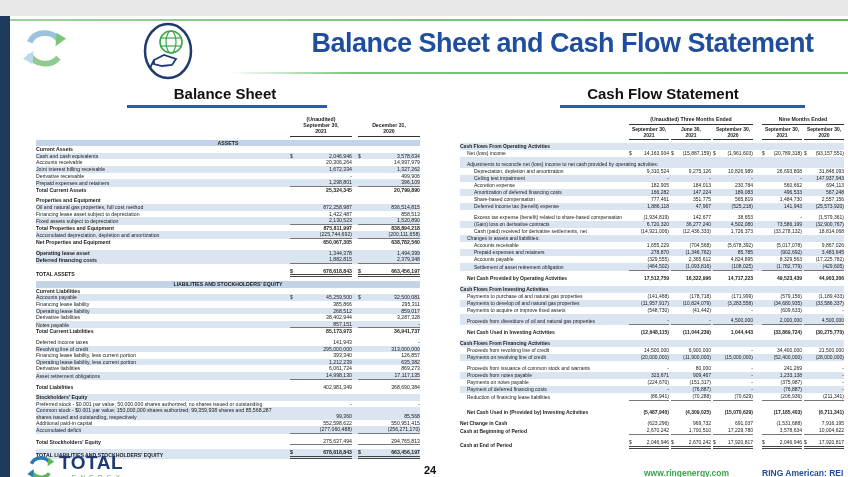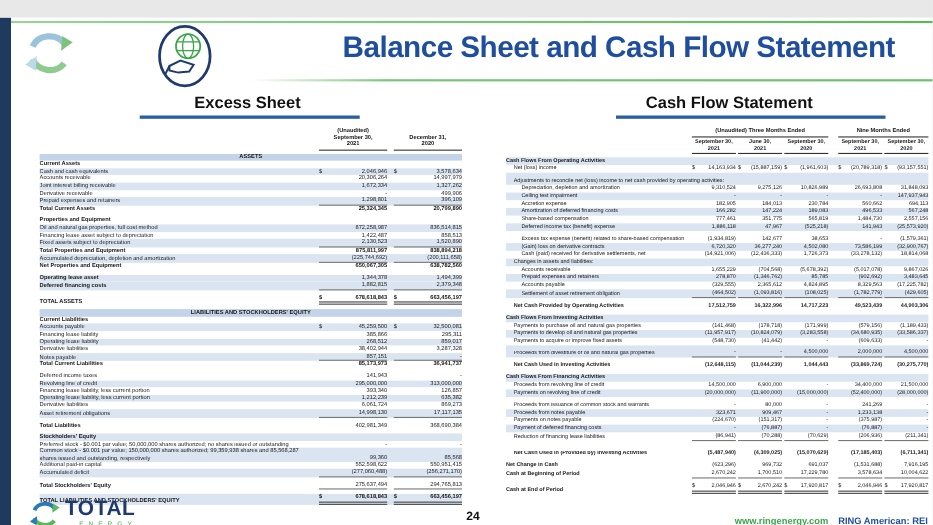--- a/index.html
+++ b/index.html
@@ -67,21 +67,21 @@
   .cell.dul{border-bottom:3px double #444;}
 
   
   .footer-logo{position:absolute;left:26px;top:437px;display:flex;align-items:flex-start;}
   .footer-logo svg{width:30px;height:30px;}
   .flog-text{margin-left:3px;margin-top:1px;}
   .flog-name{font-size:19px;font-weight:bold;color:#1f3a6e;line-height:18px;letter-spacing:0.5px;}
   .flog-sub{font-size:6px;color:#4caf50;letter-spacing:4.5px;margin-top:2px;margin-left:13px;}
   .page-num{position:absolute;left:410px;top:448px;width:40px;text-align:center;
             font-size:11px;font-weight:bold;color:#111;}
-  .site{position:absolute;left:668px;top:452px;font-size:8.5px;font-weight:bold;color:#3aa648;}
+  .site{position:absolute;left:644px;top:452px;font-size:8.5px;font-weight:bold;color:#3aa648;}
   .ticker{position:absolute;left:762px;top:452px;font-size:8.5px;font-weight:bold;color:#1f4e9f;}
 </style>
 </head>
 <body>
 
 <div class="slide">
   <div class="leftbar"></div>
   <div class="topline"></div>
 
   <svg class="logo-swirl" viewBox="0 0 48 50">
@@ -97,21 +97,21 @@
     <ellipse cx="29" cy="20" rx="5" ry="11" fill="none" stroke="#3aa648" stroke-width="1.2"></ellipse>
     <line x1="18" y1="16" x2="40" y2="16" stroke="#3aa648" stroke-width="1.2"></line>
     <line x1="18" y1="24" x2="40" y2="24" stroke="#3aa648" stroke-width="1.2"></line>
     <path d="M12 38 L22 33 L34 37 L30 43 L20 44 L12 42 Z" fill="#ffffff" stroke="#1f3a6e" stroke-width="1.8"></path>
     <path d="M12 38 L8 46" stroke="#1f3a6e" stroke-width="1.8" fill="none"></path>
   </svg>
 
   <div class="title">Balance Sheet and Cash Flow Statement</div>
   <div class="title-rule"></div>
 
-  <div class="sect-heading left">Excess Sheet</div>
+  <div class="sect-heading left">Balance Sheet</div>
   <div class="sect-heading right">Cash Flow Statement</div>
   <div class="head-rule left"></div>
   <div class="head-rule right"></div>
 
   <div class="tbl bs">
     <div class="h-flex" id="bs-head">
         <div class="h-sp"></div>
         <div class="h-col">
           <div>(Unaudited)</div>
           <div>September 30,</div>

